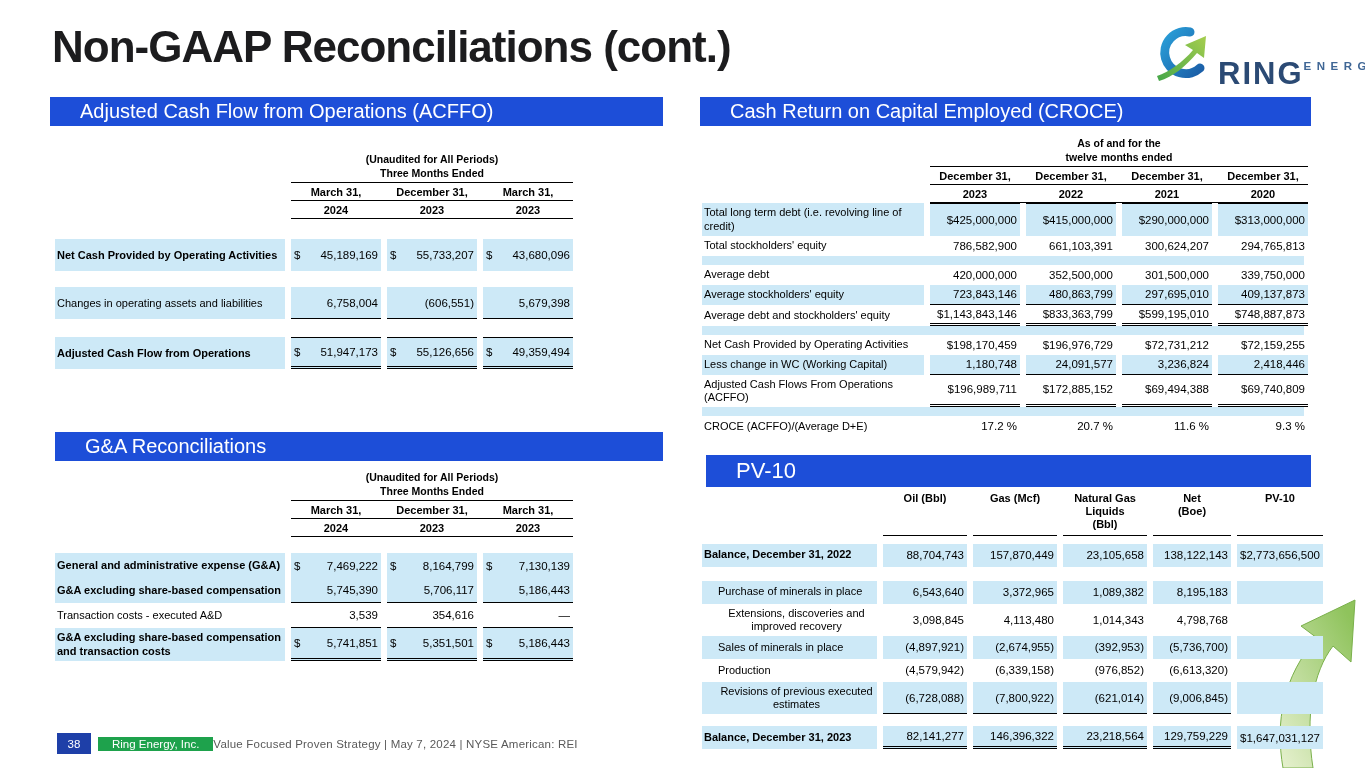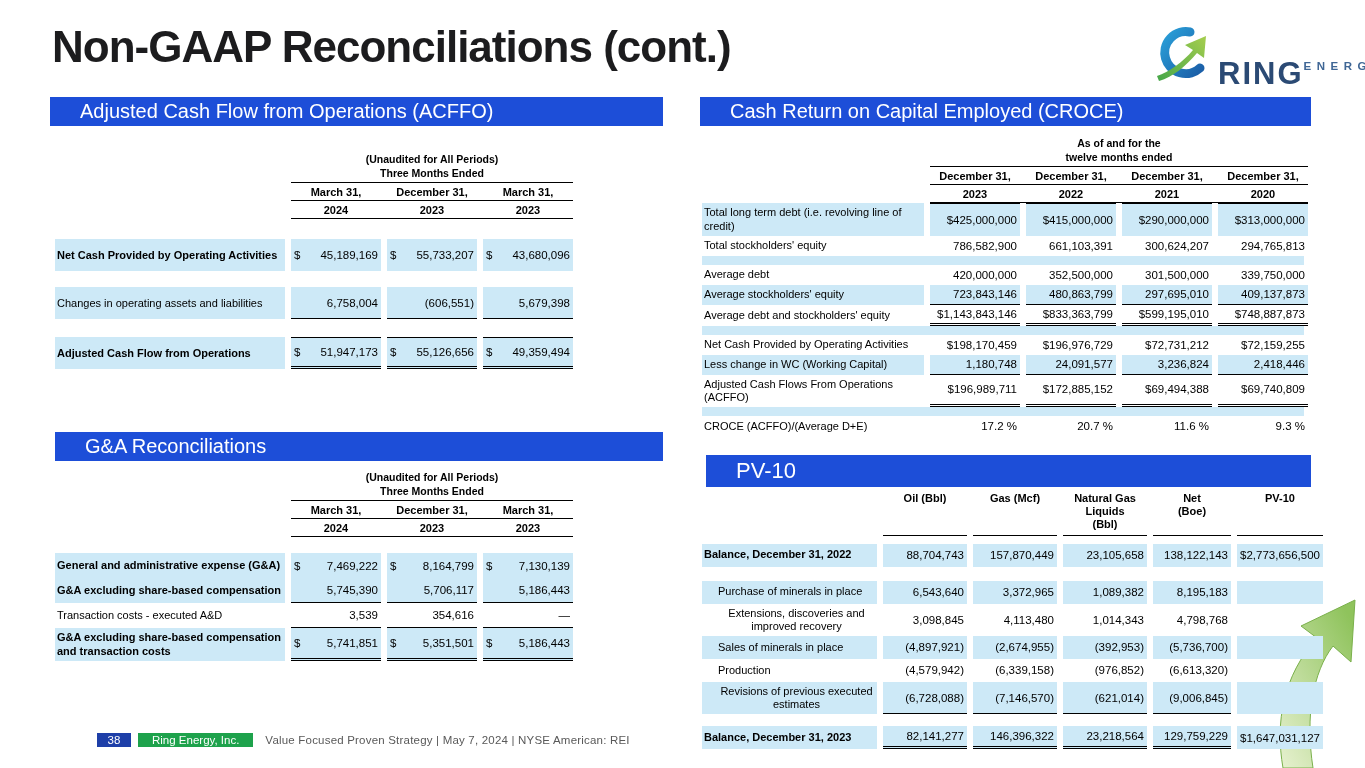--- a/index.html
+++ b/index.html
@@ -76,23 +76,23 @@
   #croce .hrow{grid-template-columns:repeat(4,1fr);}
 
   
   .ph{
     font-weight:700;font-size:11px;text-align:center;white-space:pre-line;
     line-height:1.2;border-bottom:1.5px solid #000;align-self:end;padding-bottom:3px;
   }
 
   
   .footer{position:absolute;left:57px;top:733px;display:flex;align-items:center;font-size:11.5px;z-index:2;}
-  .pg{background:#1e3fa8;color:#fff;width:34px;height:14px;display:flex;align-items:center;justify-content:center;margin-left:40px;}
+  .pg{background:#1e3fa8;color:#fff;width:34px;height:21px;display:flex;align-items:center;justify-content:center;}
   .co{background:#1ea24c;color:#fff;height:14px;padding:0 14px;margin-left:7px;display:flex;align-items:center;}
-  .tag{color:#595959;margin-left:12px;letter-spacing:0.2px;}
+  .tag{color:#595959;letter-spacing:0.2px;}
 
   
   .deco{position:absolute;right:-4px;bottom:-4px;z-index:1;}
 </style>
 </head>
 <body>
 
 <div class="slide">
 
   <div class="title">Non-GAAP Reconciliations (cont.)</div>
@@ -385,21 +385,21 @@
         <div class="lbl ind">Production</div>
         <div class="val">(4,579,942)</div>
         <div class="val">(6,339,158)</div>
         <div class="val">(976,852)</div>
         <div class="val">(6,613,320)</div>
         <div class="val"></div>
       </div>
       <div class="t-row stripe">
         <div class="lbl ind">Revisions of previous executed estimates</div>
         <div class="val rule-b">(6,728,088)</div>
-        <div class="val rule-b">(7,146,570)</div>
+        <div class="val rule-b">(7,800,922)</div>
         <div class="val rule-b">(621,014)</div>
         <div class="val rule-b">(9,006,845)</div>
         <div class="val"></div>
       </div>
       <div class="sp" style="height: 12px;"></div>
       <div class="t-row stripe">
         <div class="lbl b">Balance, December 31, 2023</div>
         <div class="val rule-B">82,141,277</div>
         <div class="val rule-B">146,396,322</div>
         <div class="val rule-B">23,218,564</div>

